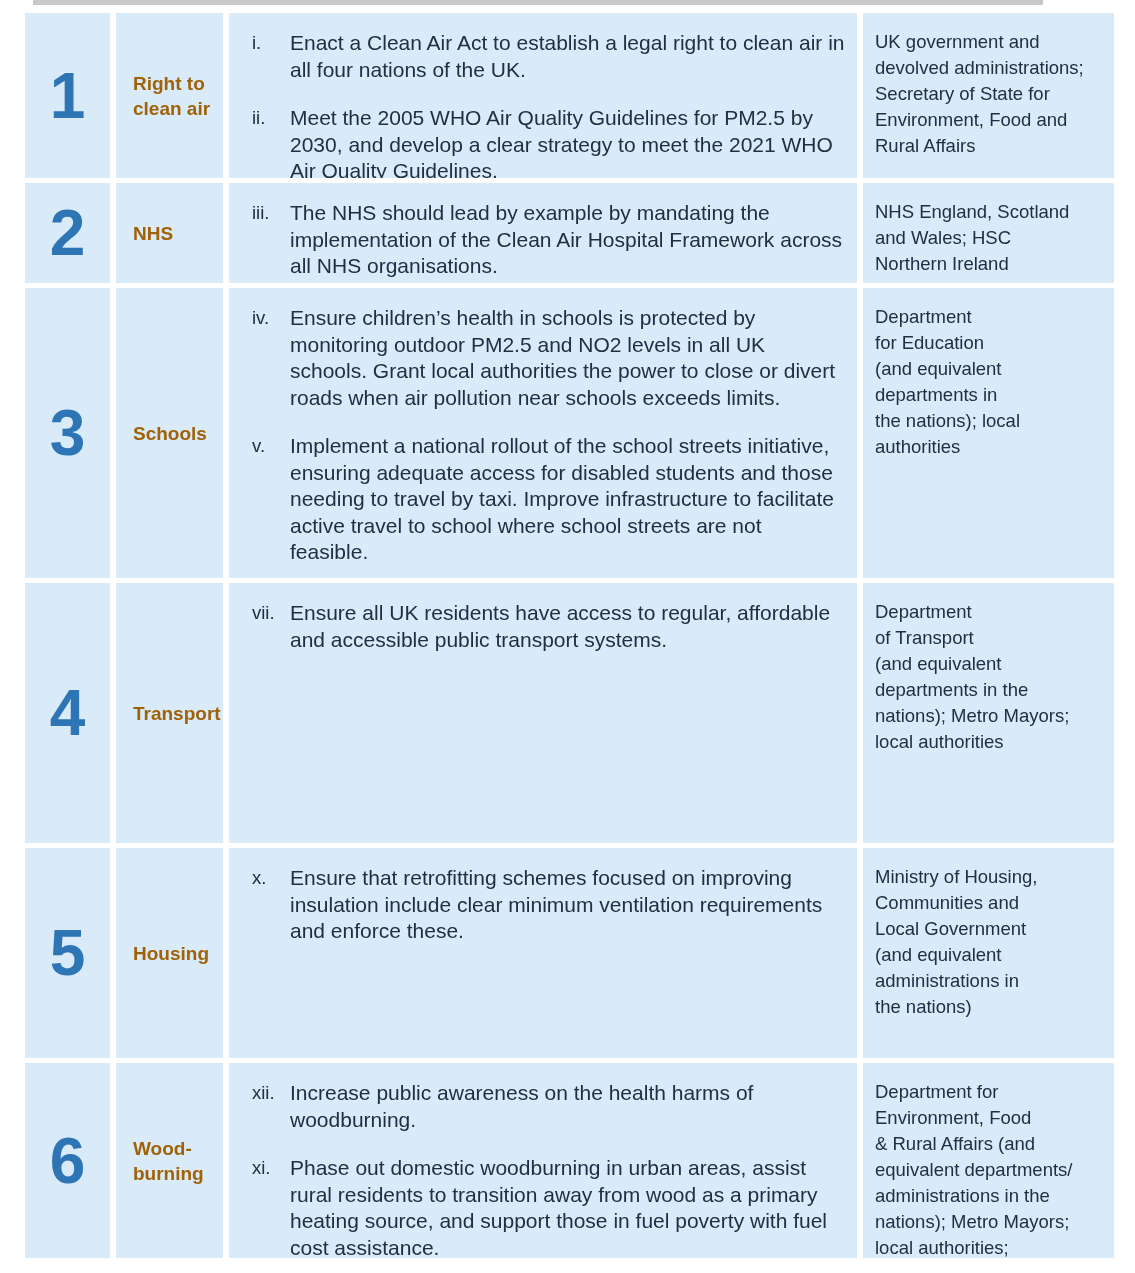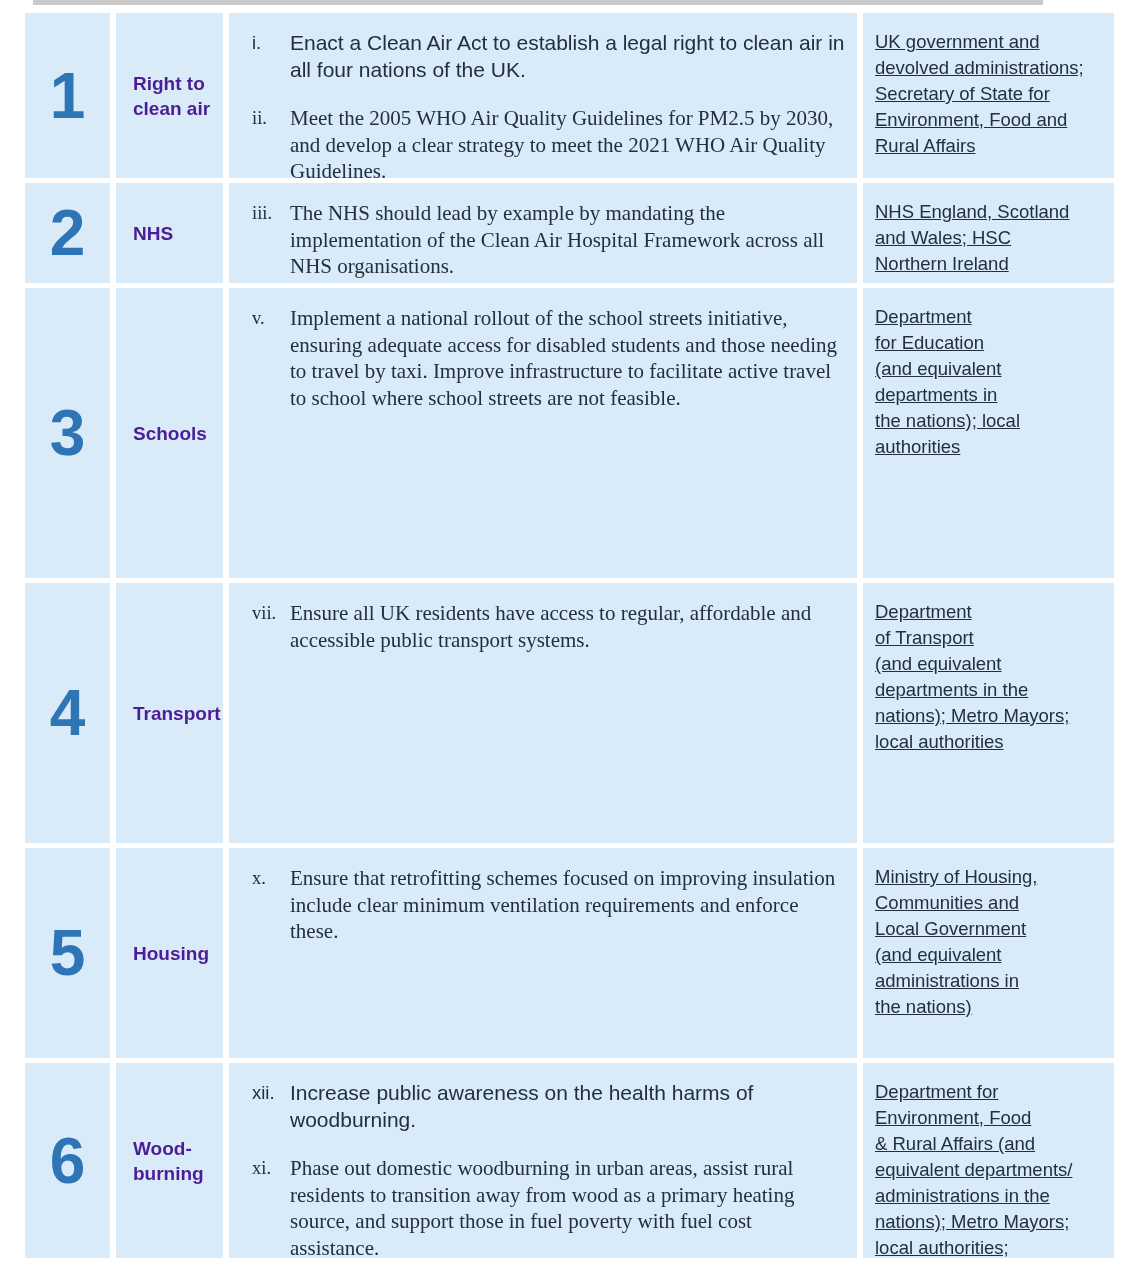--- a/index.html
+++ b/index.html
@@ -52,52 +52,51 @@
     font-size: 64px;
     font-weight: bold;
     line-height: 1;
   }
   .cat-cell {
     display: flex;
     align-items: center;
     padding: 10px 8px 10px 17px;
   }
   .cat {
-    color: #4c1d95;
+    color: #a16207;
     font-size: 19px;
     font-weight: bold;
     line-height: 25px;
   }
   .rec-cell {
     padding: 17px 12px 12px 23px;
   }
   .rec-item {
     display: flex;
     margin-bottom: 22px;
   }
-  .rec-item:last-child { margin-bottom: 0; font-family: Liberation Serif, serif; }
+  .rec-item:last-child { margin-bottom: 0; }
   .rec-num {
     flex: 0 0 38px;
     font-size: 18.5px;
     line-height: 26.5px;
   }
   .rec-text {
     flex: 1;
     font-size: 21px;
     line-height: 26.5px;
   }
   .resp-cell {
     padding: 16px 8px 10px 12px;
   }
   .resp {
     display: block;
     font-size: 18.5px;
     line-height: 26px;
     white-space: pre-line;
-    text-decoration: underline;
   }
 </style>
 </head>
 <body>
 
 <div class="page">
   <div class="top-strip"></div>
   <div class="rec-table" id="rec-table">
   <div class="row">
     <div class="cell num-cell">
@@ -147,20 +146,24 @@
   </div>
 
   <div class="row">
     <div class="cell num-cell">
       <span class="num">3</span>
     </div>
     <div class="cell cat-cell">
       <span class="cat">Schools</span>
     </div>
     <div class="cell rec-cell">
+  <div class="rec-item">
+    <span class="rec-num">iv.</span>
+    <span class="rec-text">Ensure children’s health in schools is protected by monitoring outdoor PM2.5 and NO2 levels in all UK schools. Grant local authorities the power to close or divert roads when air pollution near schools exceeds limits.</span>
+  </div>
 
   <div class="rec-item">
     <span class="rec-num">v.</span>
     <span class="rec-text">Implement a national rollout of the school streets initiative, ensuring adequate access for disabled students and those needing to travel by taxi. Improve infrastructure to facilitate active travel to school where school streets are not feasible.</span>
   </div>
 </div>
     <div class="cell resp-cell">
       <span class="resp">Department
 for Education
 (and equivalent

